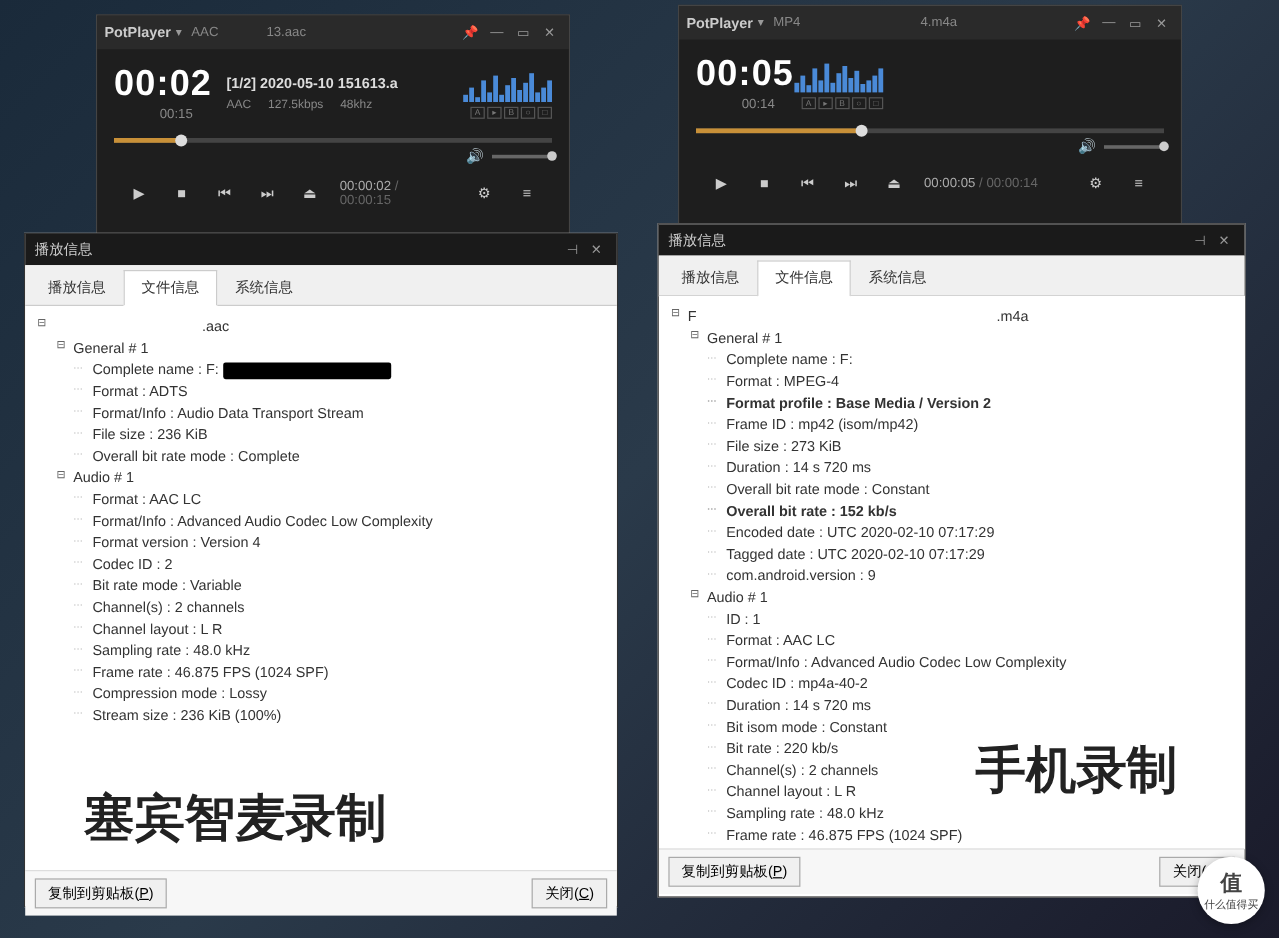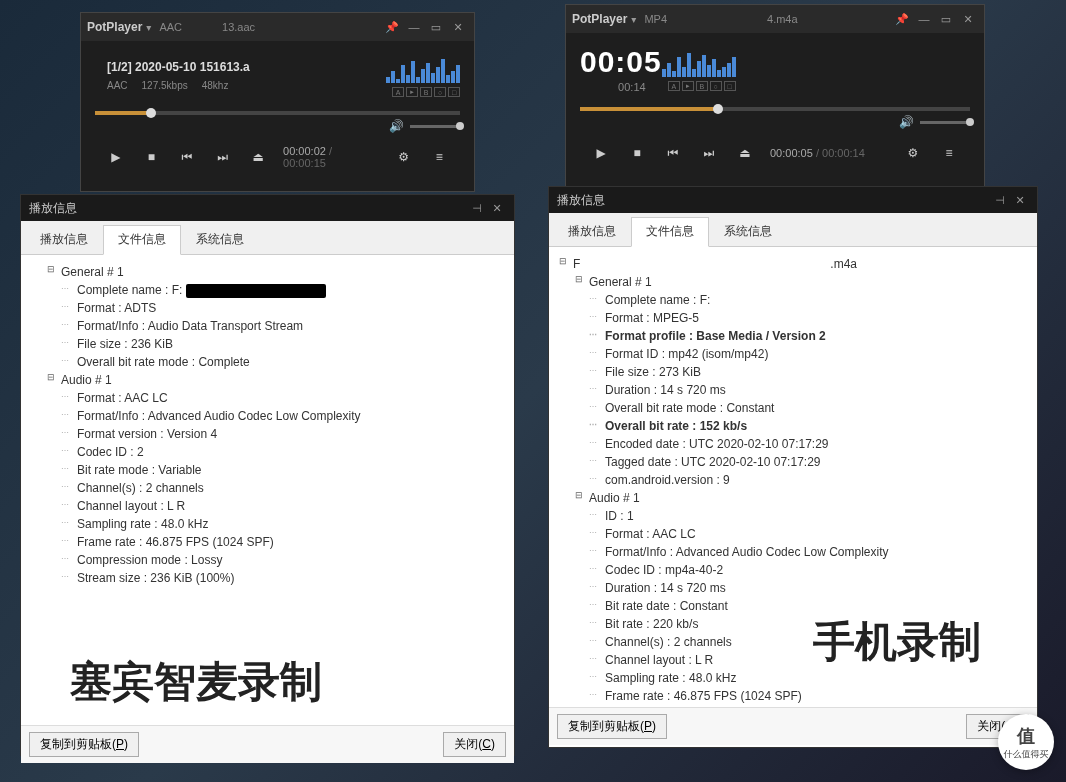--- a/index.html
+++ b/index.html
@@ -72,20 +72,24 @@
     <span class="file-label">AAC</span>
     <span class="file-label" style="margin-left:40px">13.aac</span>
     <span class="spacer"></span>
     <span class="winctrl">📌</span>
     <span class="winctrl">—</span>
     <span class="winctrl">▭</span>
     <span class="winctrl">✕</span>
   </div>
   <div class="player-body">
     <div class="time-row">
+      <div>
+        <div class="big-time">00:02</div>
+        <div class="duration-small">00:15</div>
+      </div>
       <div class="track-info">
         <div class="track-title">[1/2] 2020-05-10 151613.a</div>
         <div class="track-meta">
           <span>AAC</span><span>127.5kbps</span><span>48khz</span>
         </div>
       </div>
       <div>
         <div class="viz">
           <div style="height:6px"></div>
             <div style="height:12px"></div>
@@ -211,20 +215,21 @@
     <span class="spacer"></span>
     <span class="wctrl">⊣</span>
     <span class="wctrl">✕</span>
   </div>
   <div class="tabs">
     <div class="tab">播放信息</div>
     <div class="tab active">文件信息</div>
     <div class="tab">系统信息</div>
   </div>
   <div class="tree-body">
+    <div class="tree-node"><span class="redacted"></span> <span>.aac</span></div>
     <div class="tree-node" style="margin-left:16px"><span>General # 1</span></div>
     <div id="left-general">
         <div class="tree-leaf" style="margin-left: 16px;">Complete name : F: <span class="blur-bar"></span></div>
         <div class="tree-leaf" style="margin-left: 16px;">Format : ADTS</div>
         <div class="tree-leaf" style="margin-left: 16px;">Format/Info : Audio Data Transport Stream</div>
         <div class="tree-leaf" style="margin-left: 16px;">File size : 236 KiB</div>
         <div class="tree-leaf" style="margin-left: 16px;">Overall bit rate mode : Complete</div>
       </div>
     <div class="tree-node" style="margin-left:16px"><span>Audio # 1</span></div>
     <div id="left-audio">
@@ -257,39 +262,39 @@
   <div class="tabs">
     <div class="tab">播放信息</div>
     <div class="tab active">文件信息</div>
     <div class="tab">系统信息</div>
   </div>
   <div class="tree-body">
     <div class="tree-node">F<span style="display:inline-block;width:250px"></span><span>.m4a</span></div>
     <div class="tree-node" style="margin-left:16px"><span>General # 1</span></div>
     <div id="right-general">
         <div class="tree-leaf" style="margin-left: 16px;">Complete name : F:</div>
-        <div class="tree-leaf" style="margin-left: 16px;">Format : MPEG-5</div>
+        <div class="tree-leaf" style="margin-left: 16px;">Format : MPEG-4</div>
         <div class="tree-leaf" style="margin-left: 16px; font-weight: bold;">Format profile : Base Media / Version 2</div>
-        <div class="tree-leaf" style="margin-left: 16px;">Format ID : mp42 (isom/mp42)</div>
+        <div class="tree-leaf" style="margin-left: 16px;">Frame ID : mp42 (isom/mp42)</div>
         <div class="tree-leaf" style="margin-left: 16px;">File size : 273 KiB</div>
         <div class="tree-leaf" style="margin-left: 16px;">Duration : 14 s 720 ms</div>
         <div class="tree-leaf" style="margin-left: 16px;">Overall bit rate mode : Constant</div>
         <div class="tree-leaf" style="margin-left: 16px; font-weight: bold;">Overall bit rate : 152 kb/s</div>
         <div class="tree-leaf" style="margin-left: 16px;">Encoded date : UTC 2020-02-10 07:17:29</div>
         <div class="tree-leaf" style="margin-left: 16px;">Tagged date : UTC 2020-02-10 07:17:29</div>
         <div class="tree-leaf" style="margin-left: 16px;">com.android.version : 9</div>
       </div>
     <div class="tree-node" style="margin-left:16px"><span>Audio # 1</span></div>
     <div id="right-audio">
         <div class="tree-leaf" style="margin-left: 16px;">ID : 1</div>
         <div class="tree-leaf" style="margin-left: 16px;">Format : AAC LC</div>
         <div class="tree-leaf" style="margin-left: 16px;">Format/Info : Advanced Audio Codec Low Complexity</div>
         <div class="tree-leaf" style="margin-left: 16px;">Codec ID : mp4a-40-2</div>
         <div class="tree-leaf" style="margin-left: 16px;">Duration : 14 s 720 ms</div>
-        <div class="tree-leaf" style="margin-left: 16px;">Bit rate date : Constant</div>
+        <div class="tree-leaf" style="margin-left: 16px;">Bit isom mode : Constant</div>
         <div class="tree-leaf" style="margin-left: 16px;">Bit rate : 220 kb/s</div>
         <div class="tree-leaf" style="margin-left: 16px;">Channel(s) : 2 channels</div>
         <div class="tree-leaf" style="margin-left: 16px;">Channel layout : L R</div>
         <div class="tree-leaf" style="margin-left: 16px;">Sampling rate : 48.0 kHz</div>
         <div class="tree-leaf" style="margin-left: 16px;">Frame rate : 46.875 FPS (1024 SPF)</div>
       </div>
   </div>
   <div class="info-footer">
     <button class="footer-btn">复制到剪贴板(<u>P</u>)</button>
     <button class="footer-btn">关闭(<u>C</u>)</button>

